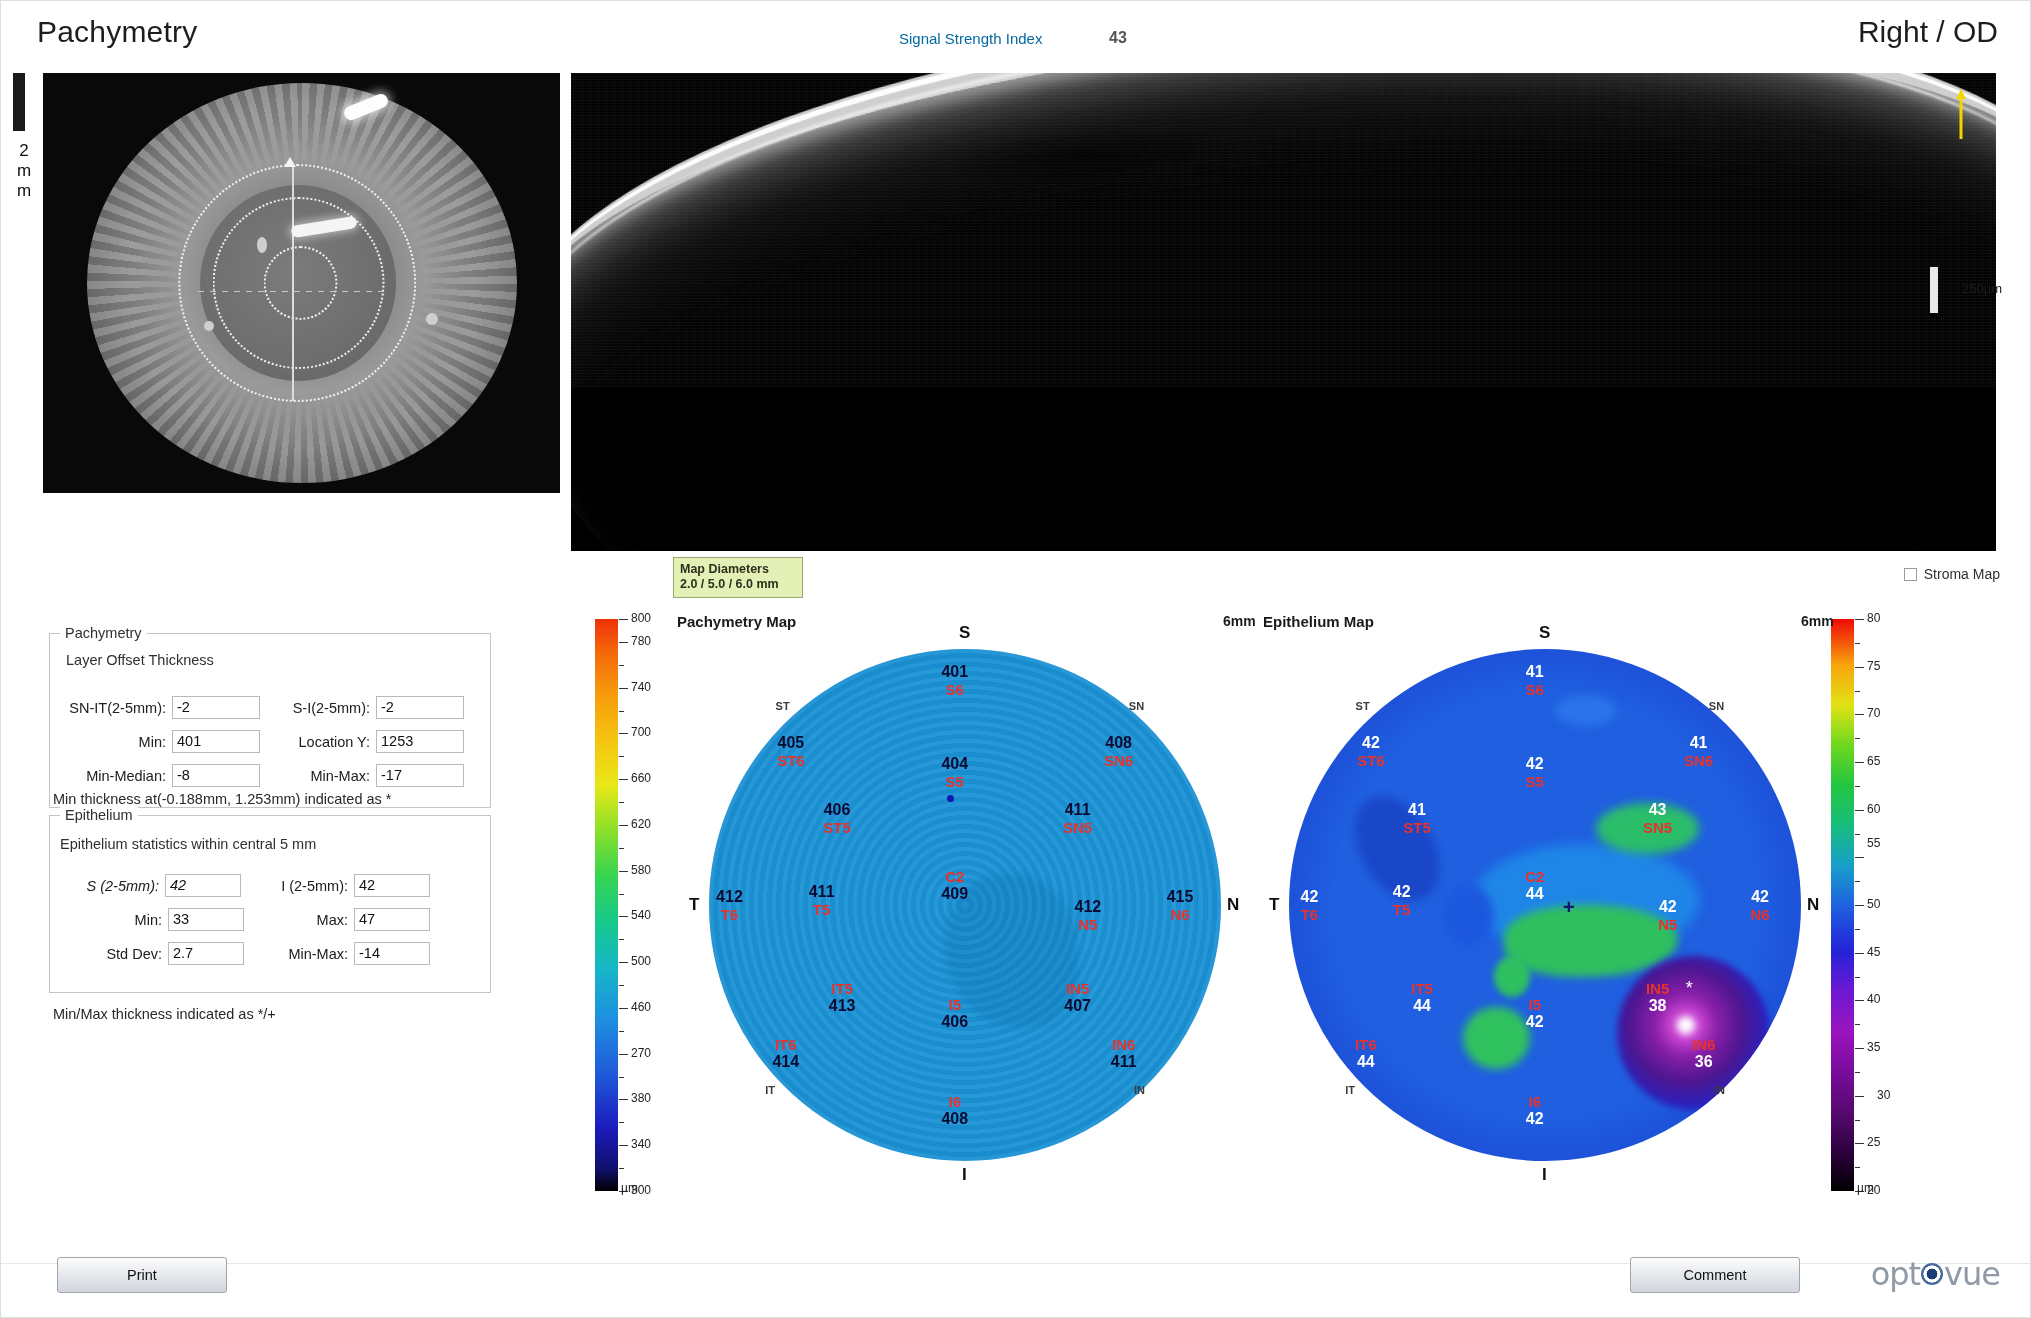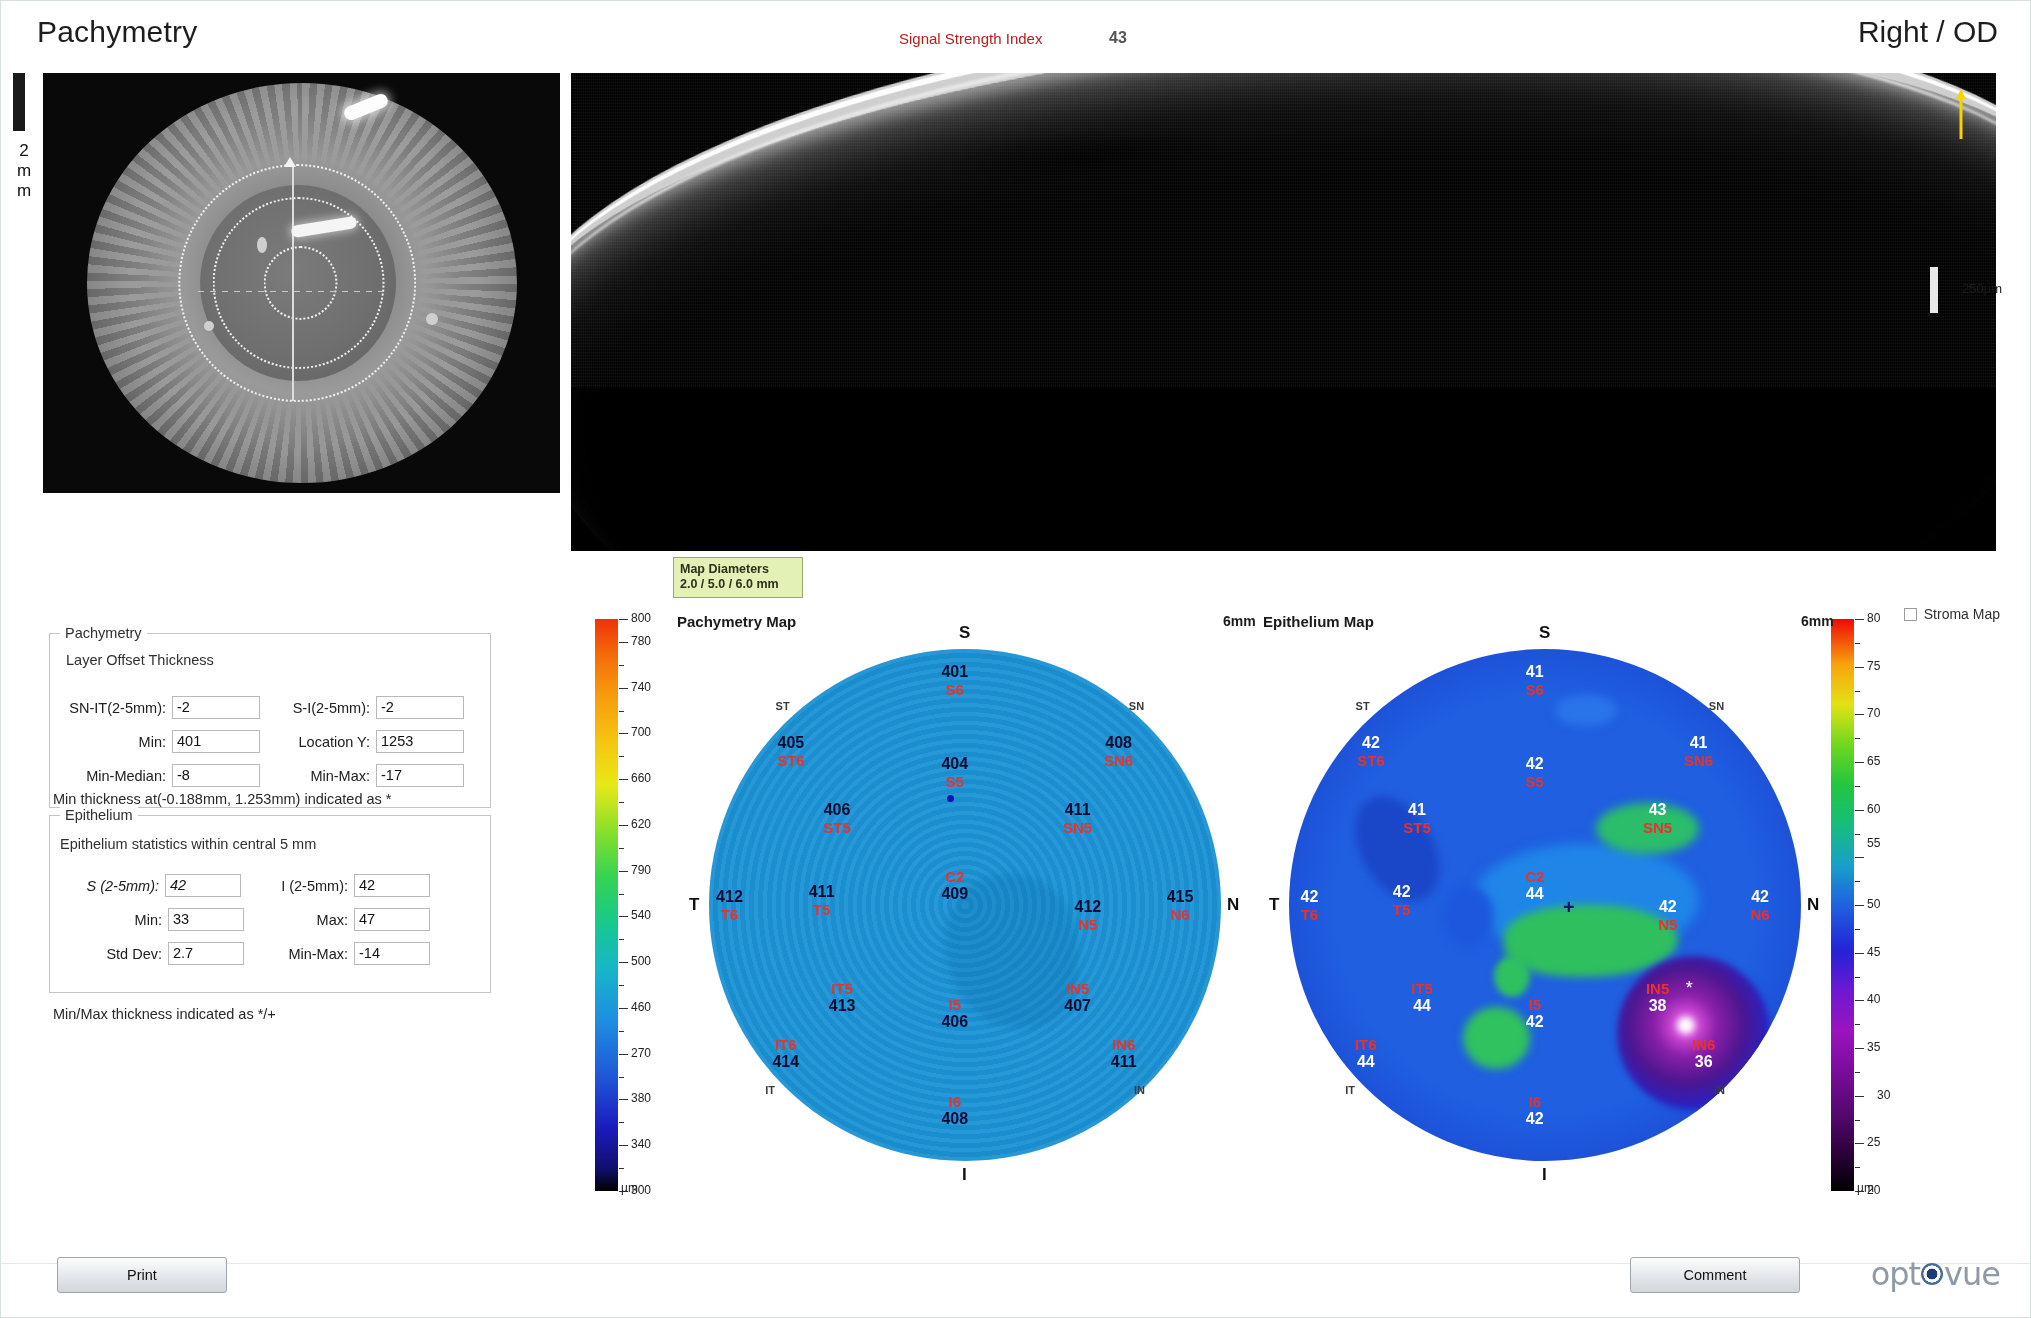--- a/index.html
+++ b/index.html
@@ -17,21 +17,21 @@
     background: #ffffff;
     border: 1px solid #d7e2de;
   }
   
   .hdr-title {
     position: absolute; left: 36px; top: 14px;
     font-size: 30px; color: #1d1d1d; letter-spacing: .2px;
   }
   .hdr-ssi-label {
     position: absolute; left: 898px; top: 29px;
-    font-size: 15px; color: #b91c1c;
+    font-size: 15px; color: #0369a1;
   }
   .hdr-ssi-value {
     position: absolute; left: 1108px; top: 28px;
     font-size: 16px; color: #555; font-weight: 600;
   }
   .hdr-eye {
     position: absolute; right: 32px; top: 14px;
     font-size: 30px; color: #1d1d1d;
   }
   
@@ -148,21 +148,21 @@
   .scalebar-250 { position: absolute; right: 92px; top: 266px; width: 8px; height: 46px; background: #e9e9e9; }
   .scalebar-250-lbl { position: absolute; right: 28px; top: 280px; font-size: 13px; color: #1d1d1d; }
   
   .mapdia {
     position: absolute; left: 672px; top: 556px; width: 130px; padding: 4px 6px 5px;
     background: #e3f0b6; border: 1px solid #9aa86f;
     font-size: 12.5px; font-weight: bold; color: #30301c; line-height: 15px;
   }
   .stroma-wrap {
     position: absolute; right: 30px; top: 565px; font-size: 14px; color: #303030;
-    display: flex; align-items: center; gap: 7px; margin-top: 40px;
+    display: flex; align-items: center; gap: 7px;
   }
   .chk { width: 13px; height: 13px; border: 1px solid #9c9c9c; background: #fff; display: inline-block; }
   
   .fieldset {
     position: absolute; border: 1px solid #c5c5c5; background: #fff;
   }
   .fieldset .legend {
     position: absolute; top: -9px; left: 10px; padding: 0 5px;
     background: #fff; font-size: 14.5px; color: #303030;
   }
@@ -367,21 +367,21 @@
       <div class="tickmark" style="left: 618px; top: 1006.96px; width: 9px;"></div>
       <div class="ticklab" style="left: 630px; top: 998.96px;">460</div>
       <div class="tickmark" style="left: 618px; top: 984.08px; width: 5px;"></div>
       <div class="tickmark" style="left: 618px; top: 961.2px; width: 9px;"></div>
       <div class="ticklab" style="left: 630px; top: 953.2px;">500</div>
       <div class="tickmark" style="left: 618px; top: 938.32px; width: 5px;"></div>
       <div class="tickmark" style="left: 618px; top: 915.44px; width: 9px;"></div>
       <div class="ticklab" style="left: 630px; top: 907.44px;">540</div>
       <div class="tickmark" style="left: 618px; top: 892.56px; width: 5px;"></div>
       <div class="tickmark" style="left: 618px; top: 869.68px; width: 9px;"></div>
-      <div class="ticklab" style="left: 630px; top: 861.68px;">790</div>
+      <div class="ticklab" style="left: 630px; top: 861.68px;">580</div>
       <div class="tickmark" style="left: 618px; top: 846.8px; width: 5px;"></div>
       <div class="tickmark" style="left: 618px; top: 823.92px; width: 9px;"></div>
       <div class="ticklab" style="left: 630px; top: 815.92px;">620</div>
       <div class="tickmark" style="left: 618px; top: 801.04px; width: 5px;"></div>
       <div class="tickmark" style="left: 618px; top: 778.16px; width: 9px;"></div>
       <div class="ticklab" style="left: 630px; top: 770.16px;">660</div>
       <div class="tickmark" style="left: 618px; top: 755.28px; width: 5px;"></div>
       <div class="tickmark" style="left: 618px; top: 732.4px; width: 9px;"></div>
       <div class="ticklab" style="left: 630px; top: 724.4px;">700</div>
       <div class="tickmark" style="left: 618px; top: 709.52px; width: 5px;"></div>

